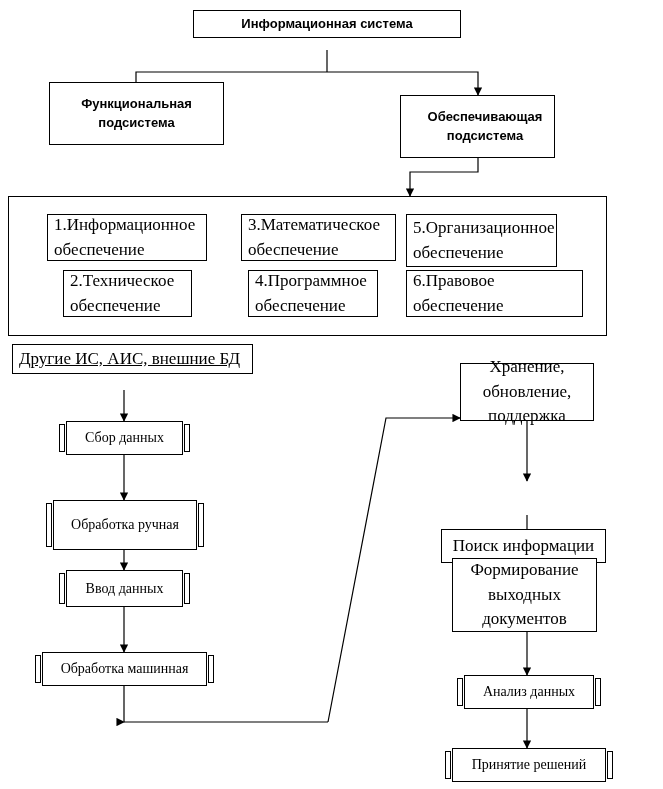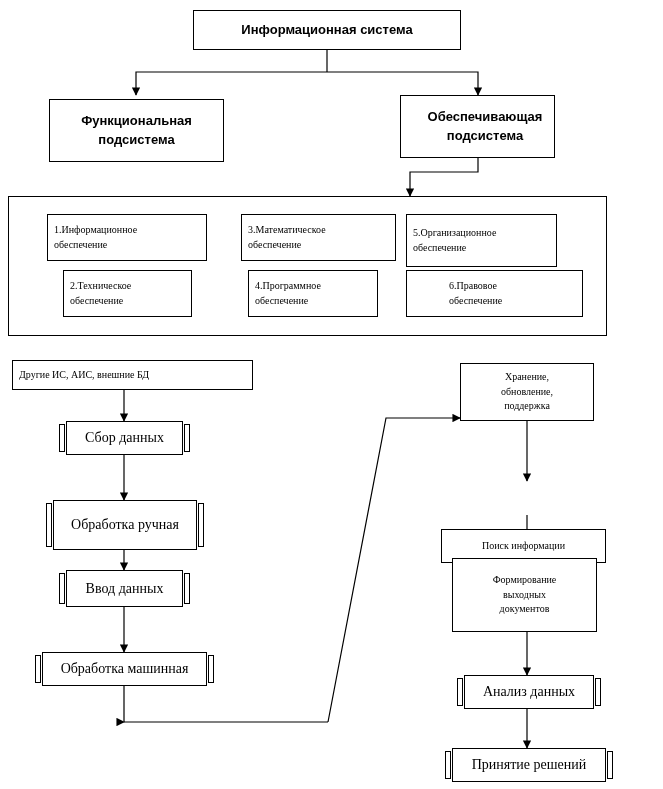--- a/index.html
+++ b/index.html
@@ -20,21 +20,21 @@
   }
   .box {
     position: absolute;
     box-sizing: border-box;
     border: 1px solid #000000;
     background: #ffffff;
     display: flex;
     align-items: center;
     justify-content: center;
     text-align: center;
-    font-size: 10px;
+    font-size: 17px;
     line-height: 1.45;
     padding: 2px 4px;
   }
   .box.bold {
     font-family: "Liberation Sans", sans-serif;
     font-weight: bold;
     font-size: 13px;
   }
   .box.left {
     justify-content: flex-start;
@@ -115,25 +115,25 @@
     <path d="M 124 722 L 124 722" stroke="#000" fill="none" stroke-width="1.2" marker-end="url(#arrow)"></path>
 
     <path d="M 328 722 L 328 722 L 386 418 L 460 418" stroke="#000" fill="none" stroke-width="1.2" marker-end="url(#arrow)"></path>
 
     <path d="M 527 403 L 527 481" stroke="#000" fill="none" stroke-width="1.2" marker-end="url(#arrow)"></path>
     <path d="M 527 515 L 527 558" stroke="#000" fill="none" stroke-width="1.2" marker-end="url(#arrow)"></path>
     <path d="M 527 632 L 527 675" stroke="#000" fill="none" stroke-width="1.2" marker-end="url(#arrow)"></path>
     <path d="M 527 709 L 527 748" stroke="#000" fill="none" stroke-width="1.2" marker-end="url(#arrow)"></path>
   </svg>
 
-  <div class="box bold" style="left:193px; top:10px; width:268px; height:40px;">
+  <div class="box bold" style="left:193px; top:10px; width:268px; height:28px;">
     <span style="white-space:pre-line;">Информационная система</span>
   </div>
 
-  <div class="box bold" style="left:49px; top:99px; width:175px; height:63px;">
+  <div class="box bold" style="left:49px; top:82px; width:175px; height:63px;">
     <span style="white-space:pre-line;">Функциональная
 подсистема</span>
   </div>
   <div class="box bold" style="left:400px; top:95px; width:155px; height:63px;">
     <span style="white-space:pre-line;margin-left:15px;">Обеспечивающая
 подсистема</span>
   </div>
 
   <div class="group-frame" style="left:8px; top:196px; width:599px; height:140px;"></div>
 
@@ -151,25 +151,25 @@
   </div>
   <div class="box left" style="left:248px; top:270px; width:130px; height:47px;">
     <span style="white-space:pre-line;">4.Программное
 обеспечение</span>
   </div>
   <div class="box left" style="left:406px; top:214px; width:151px; height:53px;">
     <span style="white-space:pre-line;">5.Организационное
 обеспечение</span>
   </div>
   <div class="box left" style="left:406px; top:270px; width:177px; height:47px;">
-    <span style="white-space:pre-line;margin-left:36px;">6.Правовое
-обеспечение</span>
-  </div>
-
-  <div class="box left" style="left:12px; top:360px; width:241px; height:30px;">
+    <span style="white-space:pre-line;">6.Правовое
+обеспечение</span>
+  </div>
+
+  <div class="box left" style="left:12px; top:344px; width:241px; height:30px;text-decoration:underline;">
     <span style="white-space:pre-line;">Другие ИС, АИС, внешние БД</span>
   </div>
 
   <div class="shadow-box" style="left:66px; top:421px; width:117px; height:34px;">
     <div class="plate-l"></div>
     <div class="plate-r"></div>
     <div class="inner">
         <span style="white-space:pre-line;">Сбор данных</span>
       </div>
   </div>

